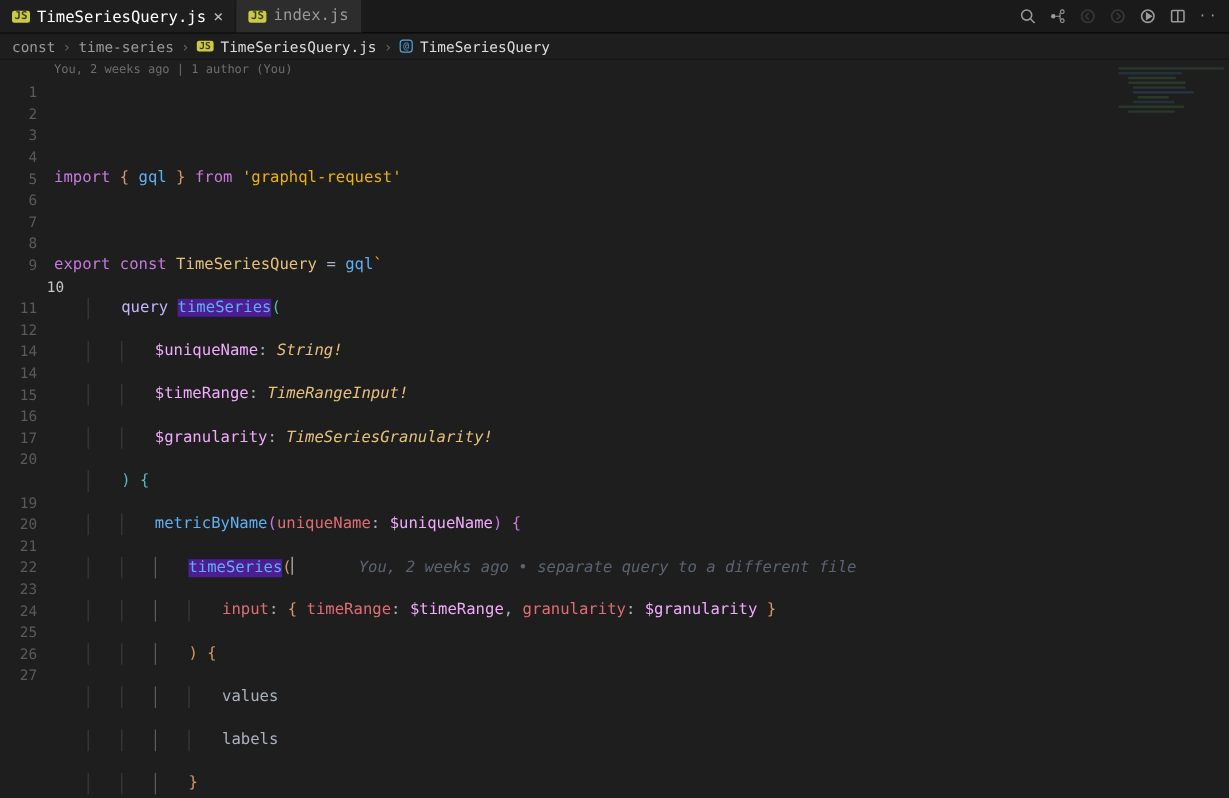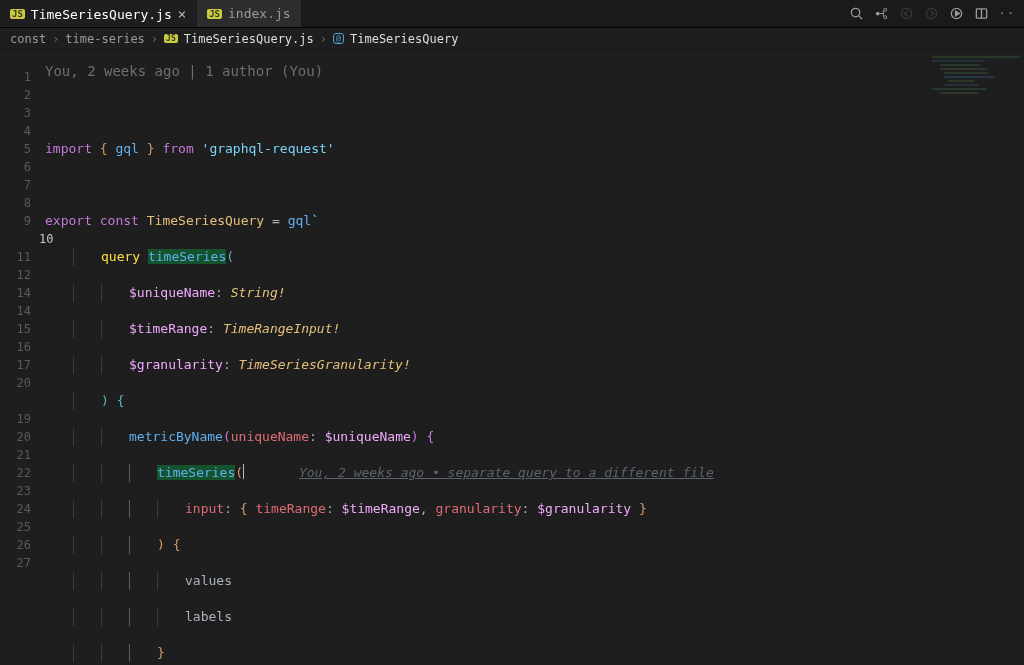--- a/index.html
+++ b/index.html
@@ -103,51 +103,51 @@
     position: relative;
     flex: 1;
     padding-top: 0;
     font-size: 13px;
     line-height: 18px;
     white-space: pre;
   }
   .code-lines { padding-top: 18px; }
   .blame {
     position: absolute;
-    top: 12px; left: 0;
-    font-size: 14px;
+    top: 0; left: 0;
+    font-size: 10px;
     color: #6e6e6e;
     height: 18px;
     display: flex; align-items: center;
   }
   .line { height: 18px; position: relative; }
   .indent-guide {
     display: inline-block;
     width: 28px;
     border-left: 1px solid #3b3b3b;
     height: 18px;
     vertical-align: top;
   }
   .indent-guide.active { border-left-color: #5c5c5c; }
   .i0 { display:inline-block; width: 28px; vertical-align:top; height:18px; }
 
   
   .kw { color: #c678dd; }            
-  .kw2 { color: #fde047; }           
+  .kw2 { color: #c4b5fd; }           
   .name { color: #e5c07b; }          
   .fn { color: #61afef; text-align: right; }
   .var { color: #f0abfc; }           
-  .str { color: #7dd3fc; text-align: right; }           
+  .str { color: #eab308; text-align: right; }           
   .type { color: #e5c07b; font-style: italic; }          
   .punc { color: #abb2bf; }
   .punc2 { color: #d19a66; }         
   .punc3 { color: #c678dd; }         
   .dim { color: #5c6370; }
-  .inline-blame { color: #5c6370; font-style: italic; text-decoration: underline; }
-  .selected { background: #14532d; }
+  .inline-blame { color: #5c6370; font-style: italic; }
+  .selected { background: #4c1d95; }
   .prop { color: #e06c75; }
   .cyan { color: #56b6c2; }
 
   .cursor {
     display:inline-block; width: 1px; height: 15px; background: #bbb;
     vertical-align: -2px;
     position: relative;
   }
 
   .minimap {

